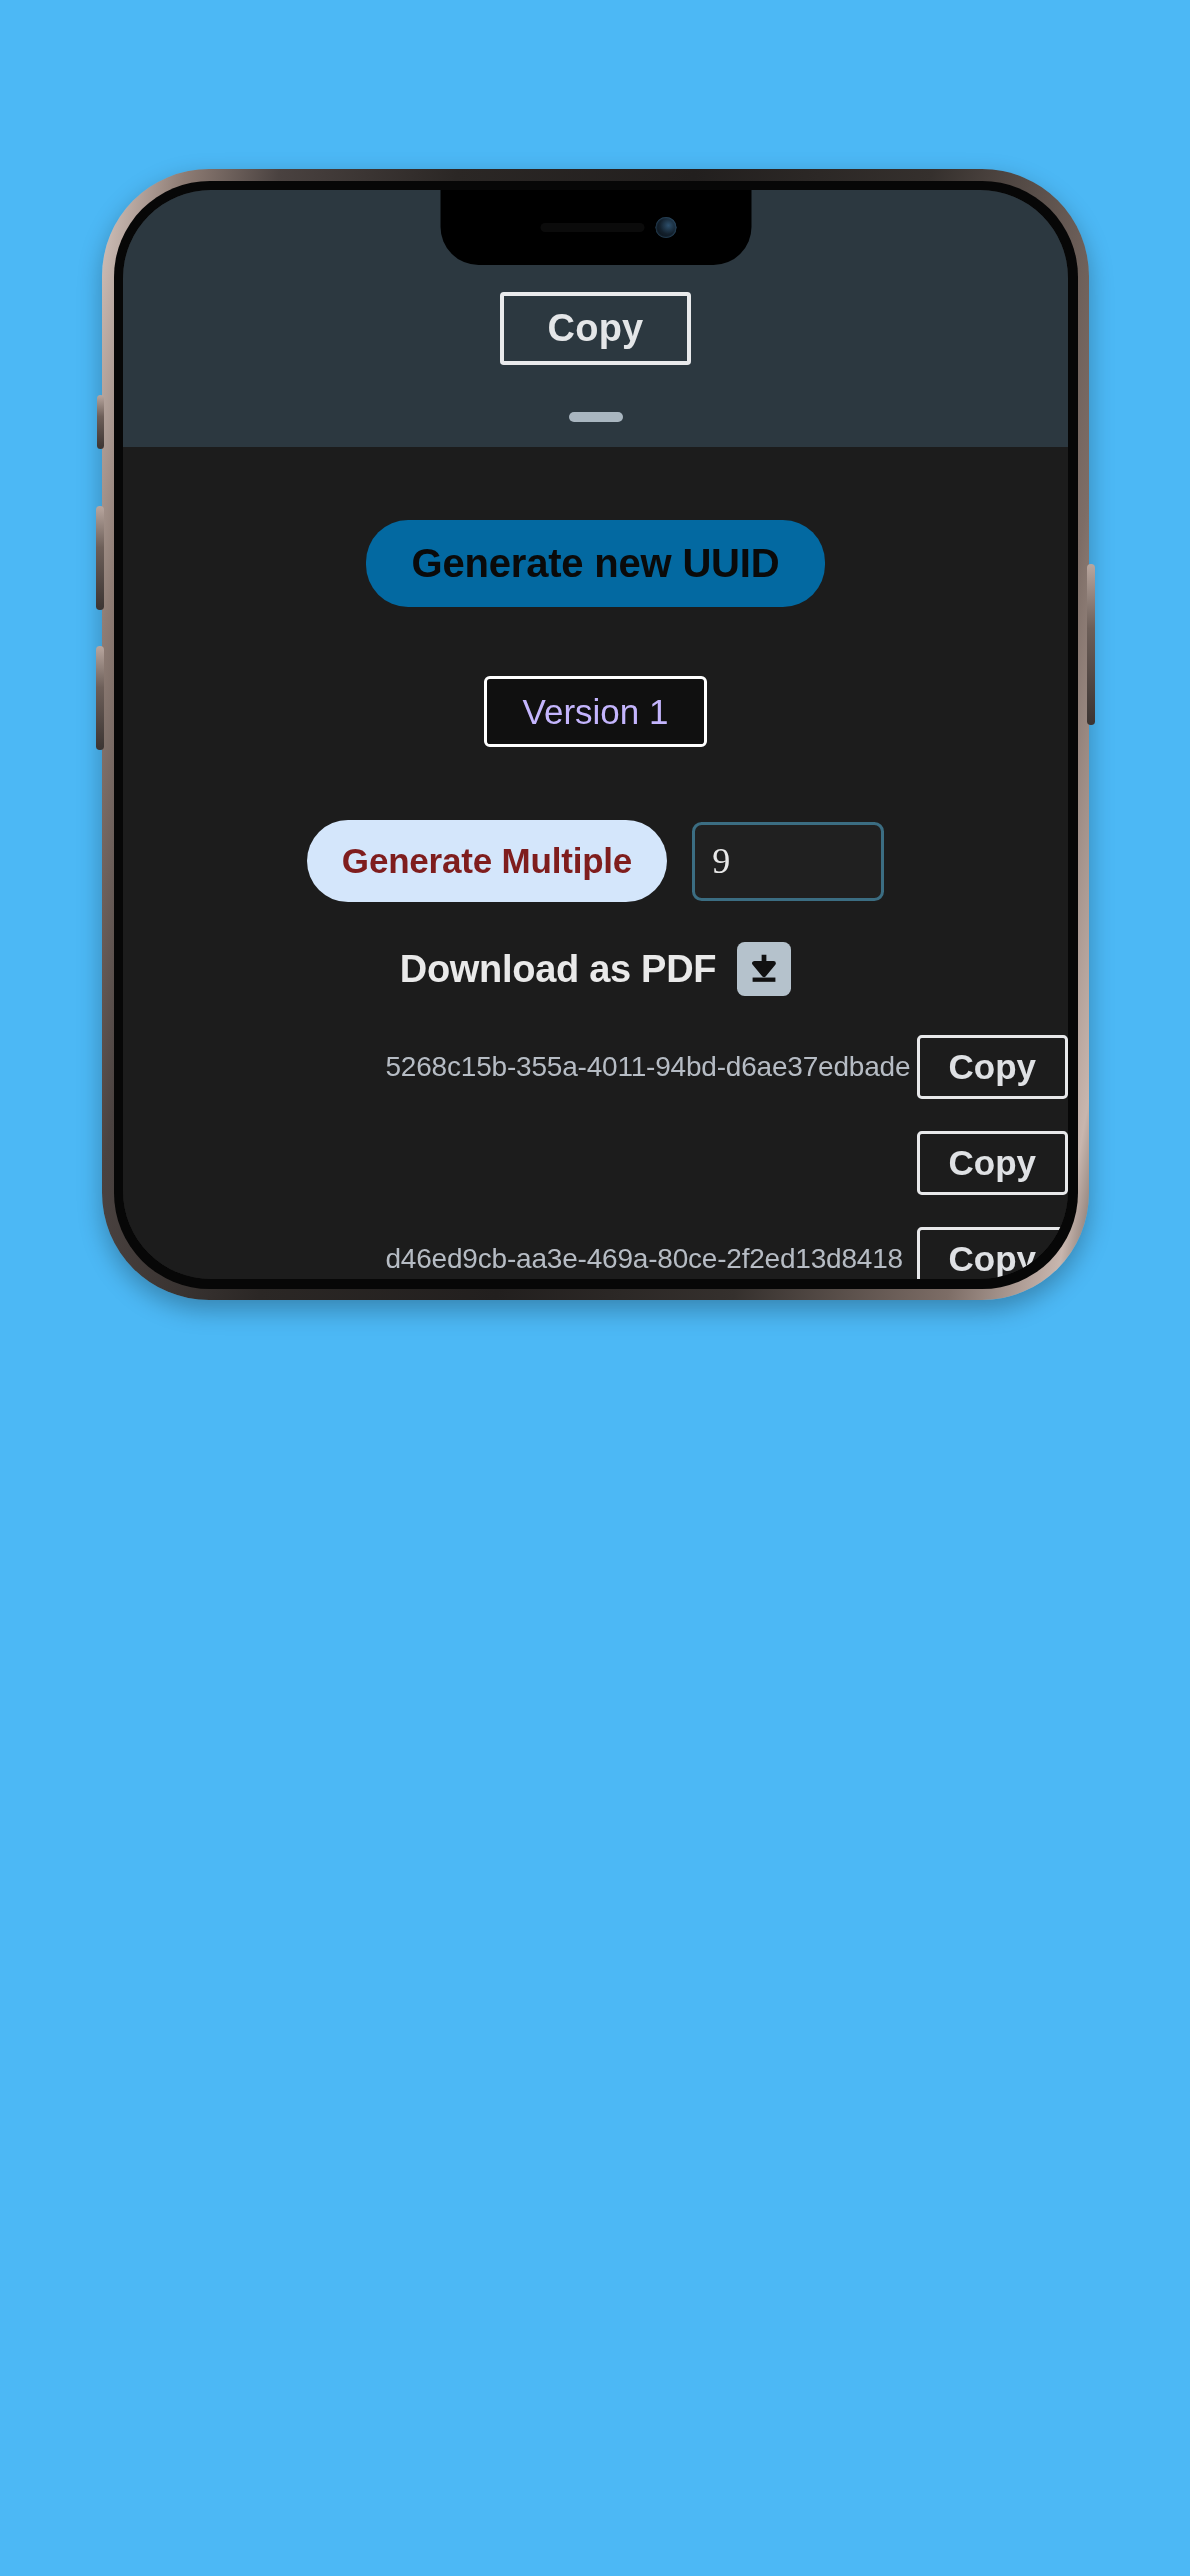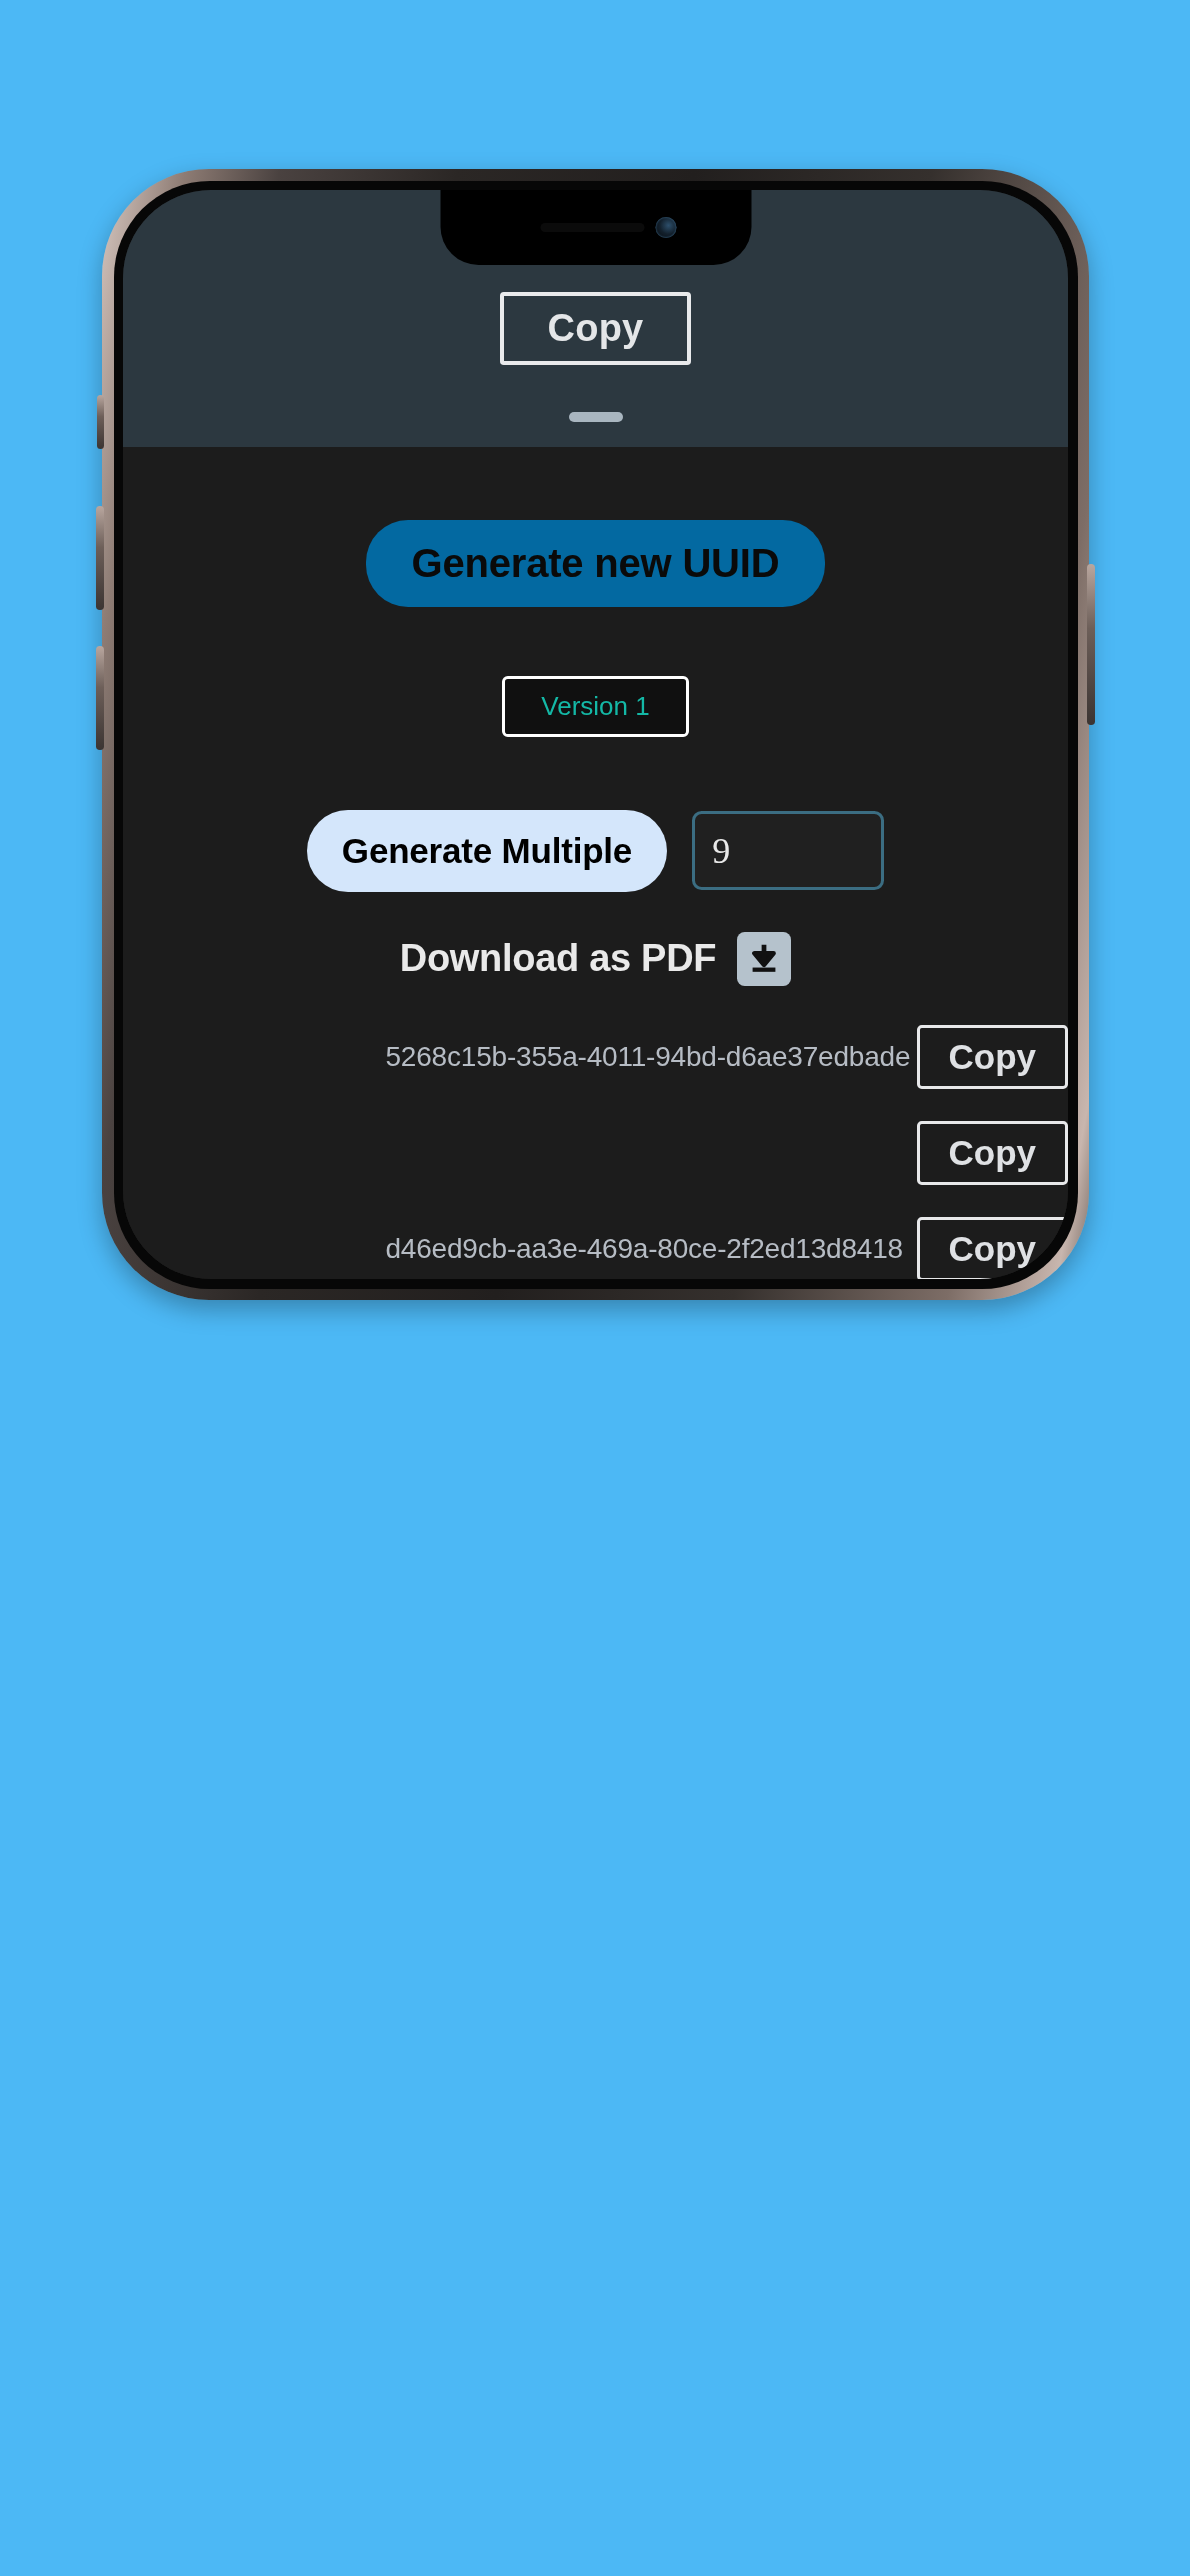--- a/index.html
+++ b/index.html
@@ -173,39 +173,39 @@
   }
 
   .version-row {
     display: flex;
     justify-content: center;
     gap: 36px;
     margin-top: 69px;
   }
   .version-btn {
     background: #101010;
-    color: #14b8a6;
-    font-size: 26px;
+    color: #c4b5fd;
+    font-size: 35px;
     padding: 12.5px 36px;
     border-radius: 5.8px;
     line-height: 1.15;
   }
   .version-btn.v1 { border: 3.8px solid #ffffff; }
   .version-btn.v4 { border: 3.8px solid #e8cdee; }
 
   .multi-row {
     display: flex;
     justify-content: center;
     align-items: center;
     gap: 25px;
     margin-top: 73px;
   }
   .gen-multiple {
     background: #d4e6fb;
-    color: #000000;
+    color: #7f1d1d;
     border: none;
     border-radius: 42px;
     font-size: 35px;
     font-weight: 700;
     padding: 21px 35px;
     letter-spacing: -0.2px;
   }
   .count-input {
     width: 192px;
     height: 79px;

